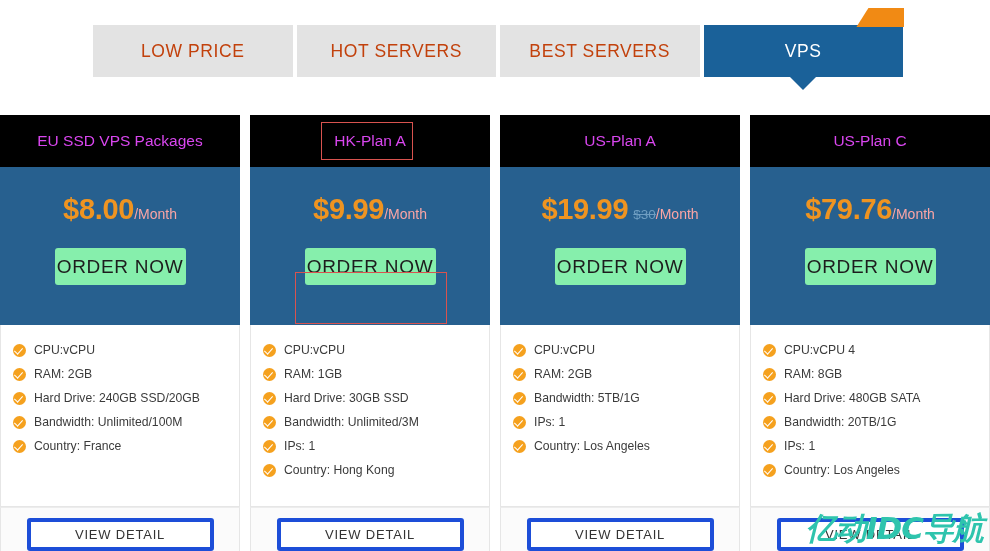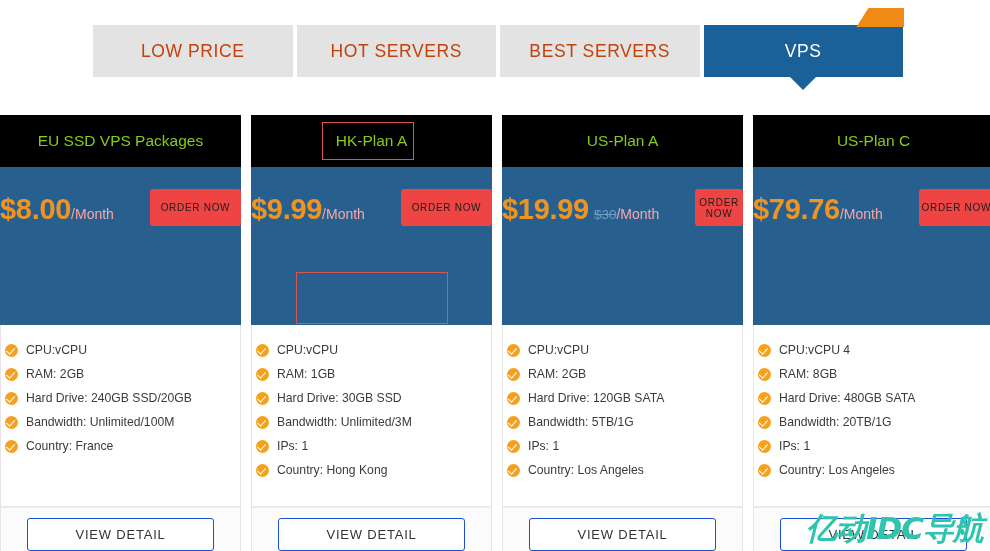--- a/index.html
+++ b/index.html
@@ -68,33 +68,34 @@
     gap: 10px;
   }
   .card {
     width: 241px;
     background: #ffffff;
     position: relative;
   }
   .card-head {
     height: 52px;
     background: #000000;
-    color: #84cc16;
+    color: #d946ef;
     font-size: 15.5px;
     display: flex;
     align-items: center;
     justify-content: center;
     position: relative;
   }
   .card-price-box {
     background: #27608f;
     height: 158px;
     display: flex;
-    position: relative;
-    gap: 36px;
+    flex-direction: column;
+    align-items: center;
+    position: relative;
   }
   .price-row {
     margin-top: 26px;
     display: flex;
     align-items: baseline;
     justify-content: center;
     white-space: nowrap;
   }
   .price-main {
     color: #ef9421;
@@ -108,33 +109,33 @@
     text-decoration: line-through;
     margin-left: 5px;
   }
   .price-per {
     color: #fca5a5;
     font-size: 14px;
   }
   .order-btn {
     margin-top: 22px;
     width: 131px; height: 37px;
-    background: #ef4444;
+    background: #86efac;
     border: none;
     border-radius: 3px;
     color: #1d1d1d;
-    font-size: 10px;
+    font-size: 19px;
     letter-spacing: 0.7px;
     font-family: "Liberation Sans", sans-serif;
     cursor: pointer;
   }
   .card-feats {
     border: 1px solid #e6e6e6;
     border-top: none;
-    padding: 18px 0 16px 4px;
+    padding: 18px 0 16px 12px;
     height: 182px;
   }
   .feat {
     display: flex;
     align-items: center;
     margin-bottom: 10px;
     font-size: 12.2px;
     color: #3b3b3b;
   }
   .feat:last-child { margin-bottom: 0; }
@@ -160,21 +161,21 @@
     border-top: 1px solid #ececec;
     height: 54px;
     display: flex;
     align-items: center;
     justify-content: center;
     background: #fbfbfb;
   }
   .detail-btn {
     width: 187px; height: 33px;
     background: #ffffff;
-    border: 1px solid #1d4ed8;
+    border: 4px solid #1d4ed8;
     border-radius: 3px;
     color: #333333;
     font-size: 13px;
     letter-spacing: 0.8px;
     font-family: "Liberation Sans", sans-serif;
     cursor: pointer;
   }
 
   
   .anno {
@@ -318,24 +319,20 @@
           <div class="feat">
             <span class="chk"></span>
             <span>CPU:vCPU</span>
           </div>
           <div class="feat">
             <span class="chk"></span>
             <span>RAM: 2GB</span>
           </div>
           <div class="feat">
             <span class="chk"></span>
-            <span>Hard Drive: 120GB SATA</span>
-          </div>
-          <div class="feat">
-            <span class="chk"></span>
             <span>Bandwidth: 5TB/1G</span>
           </div>
           <div class="feat">
             <span class="chk"></span>
             <span>IPs: 1</span>
           </div>
           <div class="feat">
             <span class="chk"></span>
             <span>Country: Los Angeles</span>
           </div>

